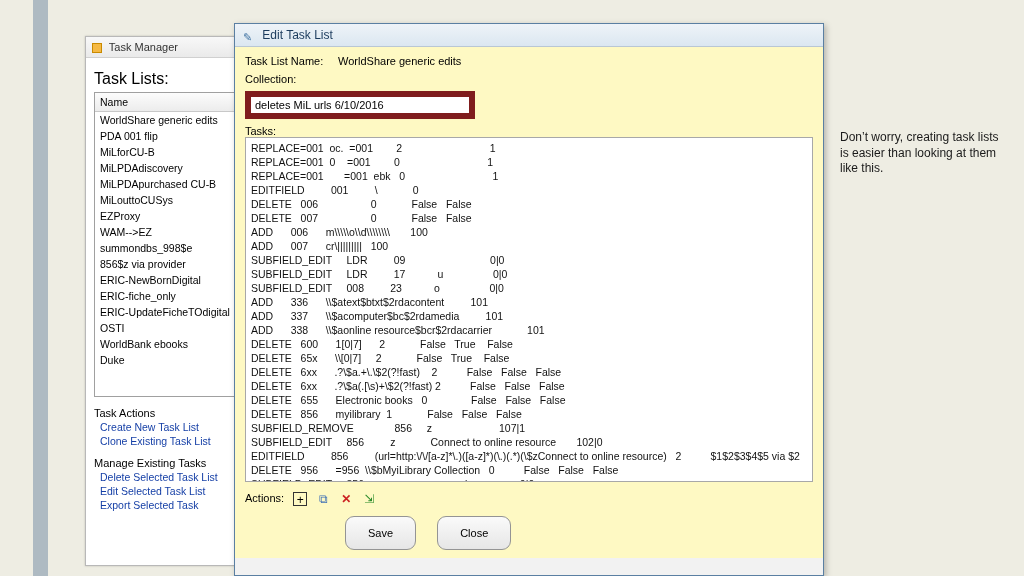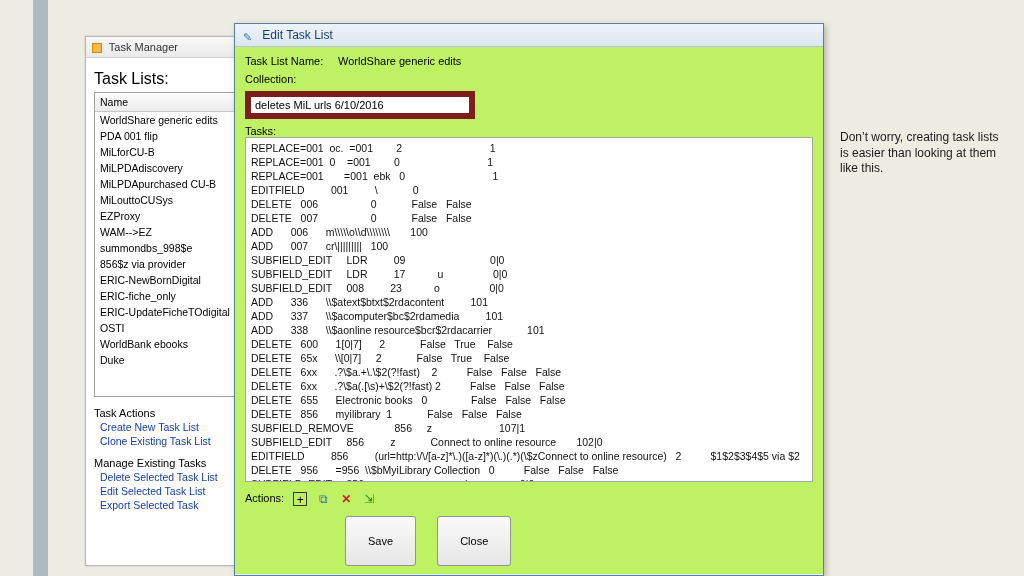--- a/index.html
+++ b/index.html
@@ -90,21 +90,21 @@
   }
   .dlg-title {
     background: linear-gradient(#eef3f8,#dbe7f1);
     color:#1a3a5c;
     font-size:12px;
     padding:4px 8px;
     border-bottom:1px solid #b9c7d4;
   }
   .dlg-title .ticon {display:inline-block; width:12px; height:12px; margin-right:4px; vertical-align:middle;}
   .dlg-title .ticon::before{content:"✎"; color:#4778a6; font-size:11px;}
-  .dlg-body { padding: 8px 10px 8px 10px; background:#bef264; }
+  .dlg-body { padding: 8px 10px 8px 10px; background:#fef9c3; }
   .row { margin-bottom:6px; }
   .row label { display:inline-block; width:90px; font-size:11px;}
   .row .val { display:inline-block; font-size:11px; }
   .desc-field {
     background:#fff; border:6px solid #7f1d1d;
     padding:2px 4px; width:230px; font-size:11px;
   }
   .tasks-label { margin-top:6px; font-size:11px; }
   .tasks-box {
     border:1px solid #a8a8a8;
@@ -121,22 +121,22 @@
   .actions-row { margin-top:10px; font-size:11px; }
   .actions-row .aicon {display:inline-block; width:14px; height:14px; margin-left:6px; vertical-align:middle; text-align:center; font-size:12px; line-height:14px;}
   .aicon.add{border:1px solid #333;}
   .aicon.dup{color:#3f71b5;}
   .aicon.del{color:#c22; font-weight:bold;}
   .aicon.exp{color:#2a8a2a;}
   .btn-row { margin-top:10px; text-align:left; padding-left:100px;}
   .btn {
     background:linear-gradient(#fafafa,#e6e6e6);
     border:1px solid #949494;
-    border-radius:3px;
-    padding:18px 22px;
+    border-radius:9px;
+    padding:10px 22px;
     font-size:11px;
     margin-right:18px;
     cursor:pointer;
   }
 </style>
 </head>
 <body>
 
 <div class="sidebar-stripe"></div>
 

